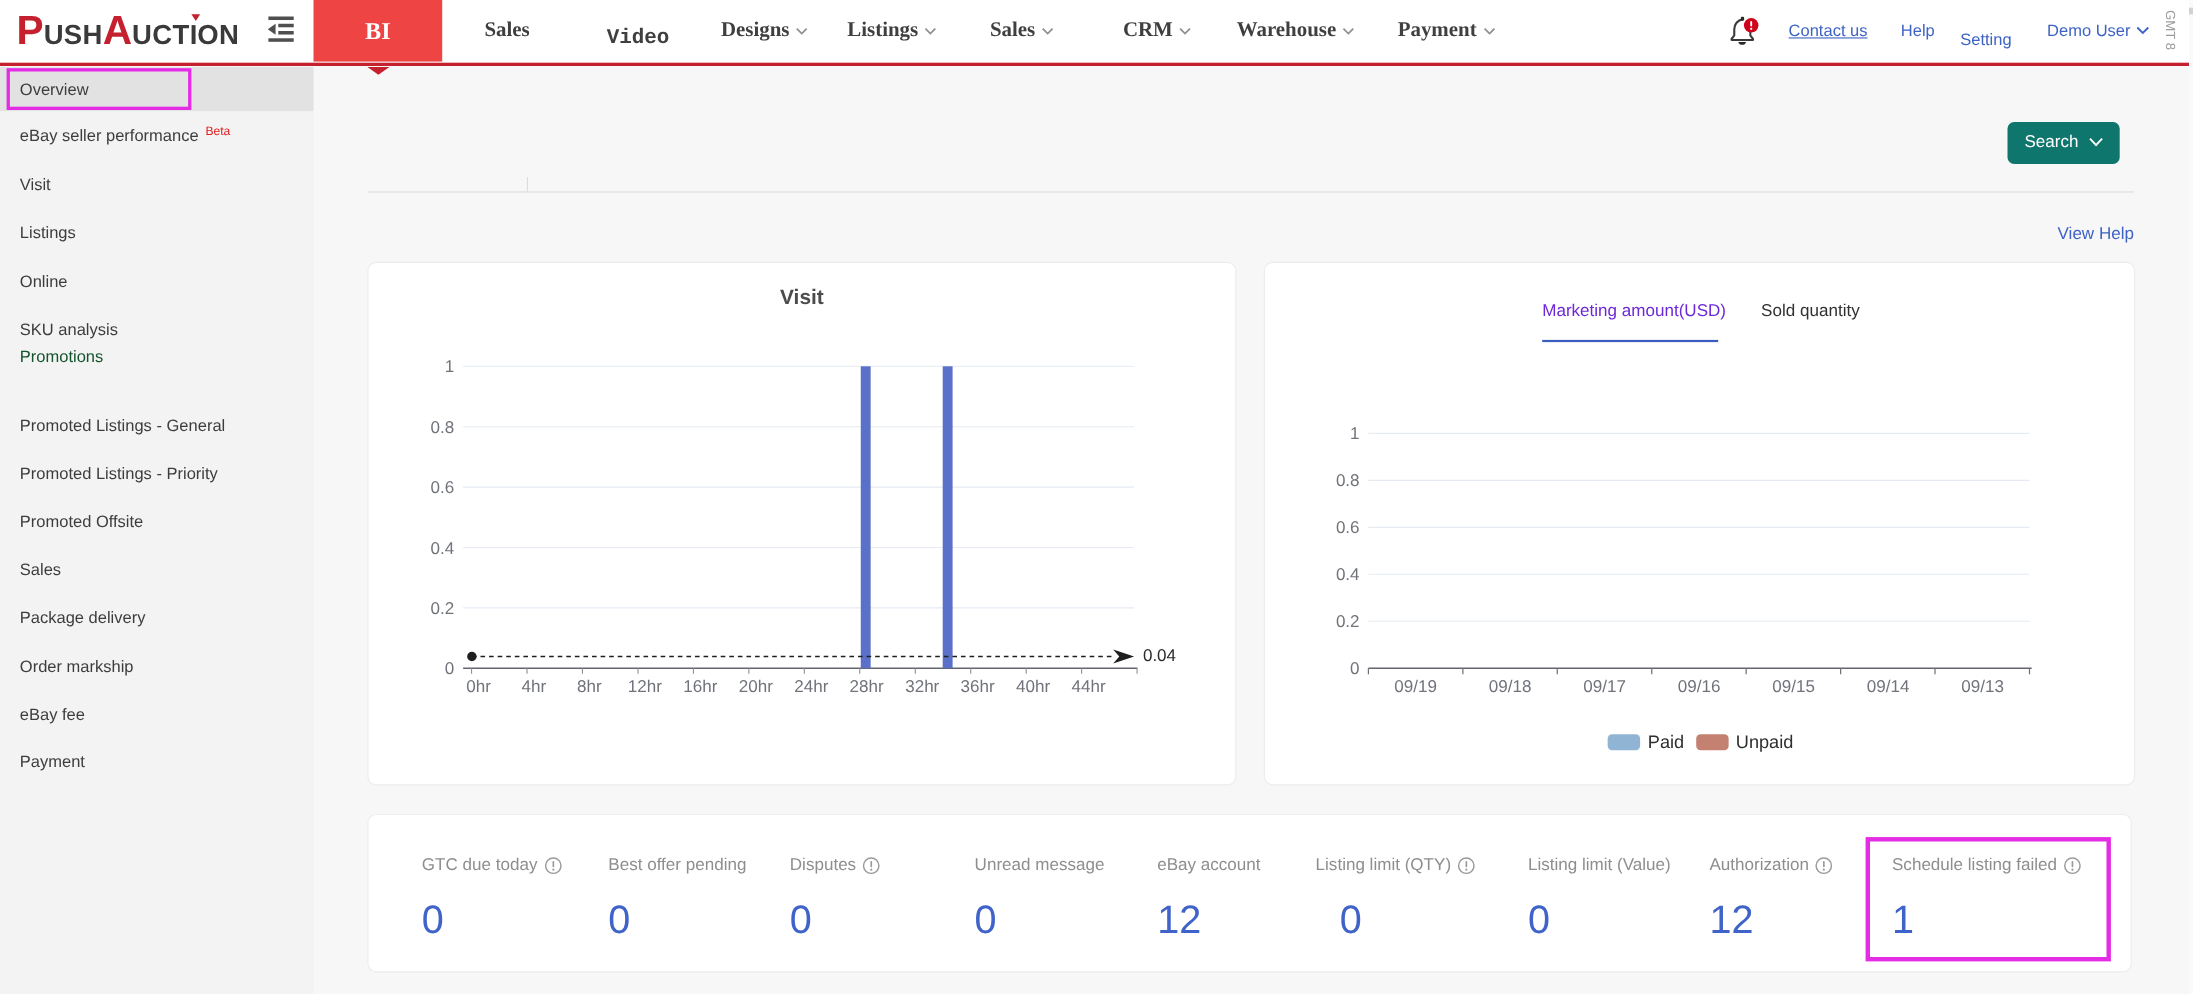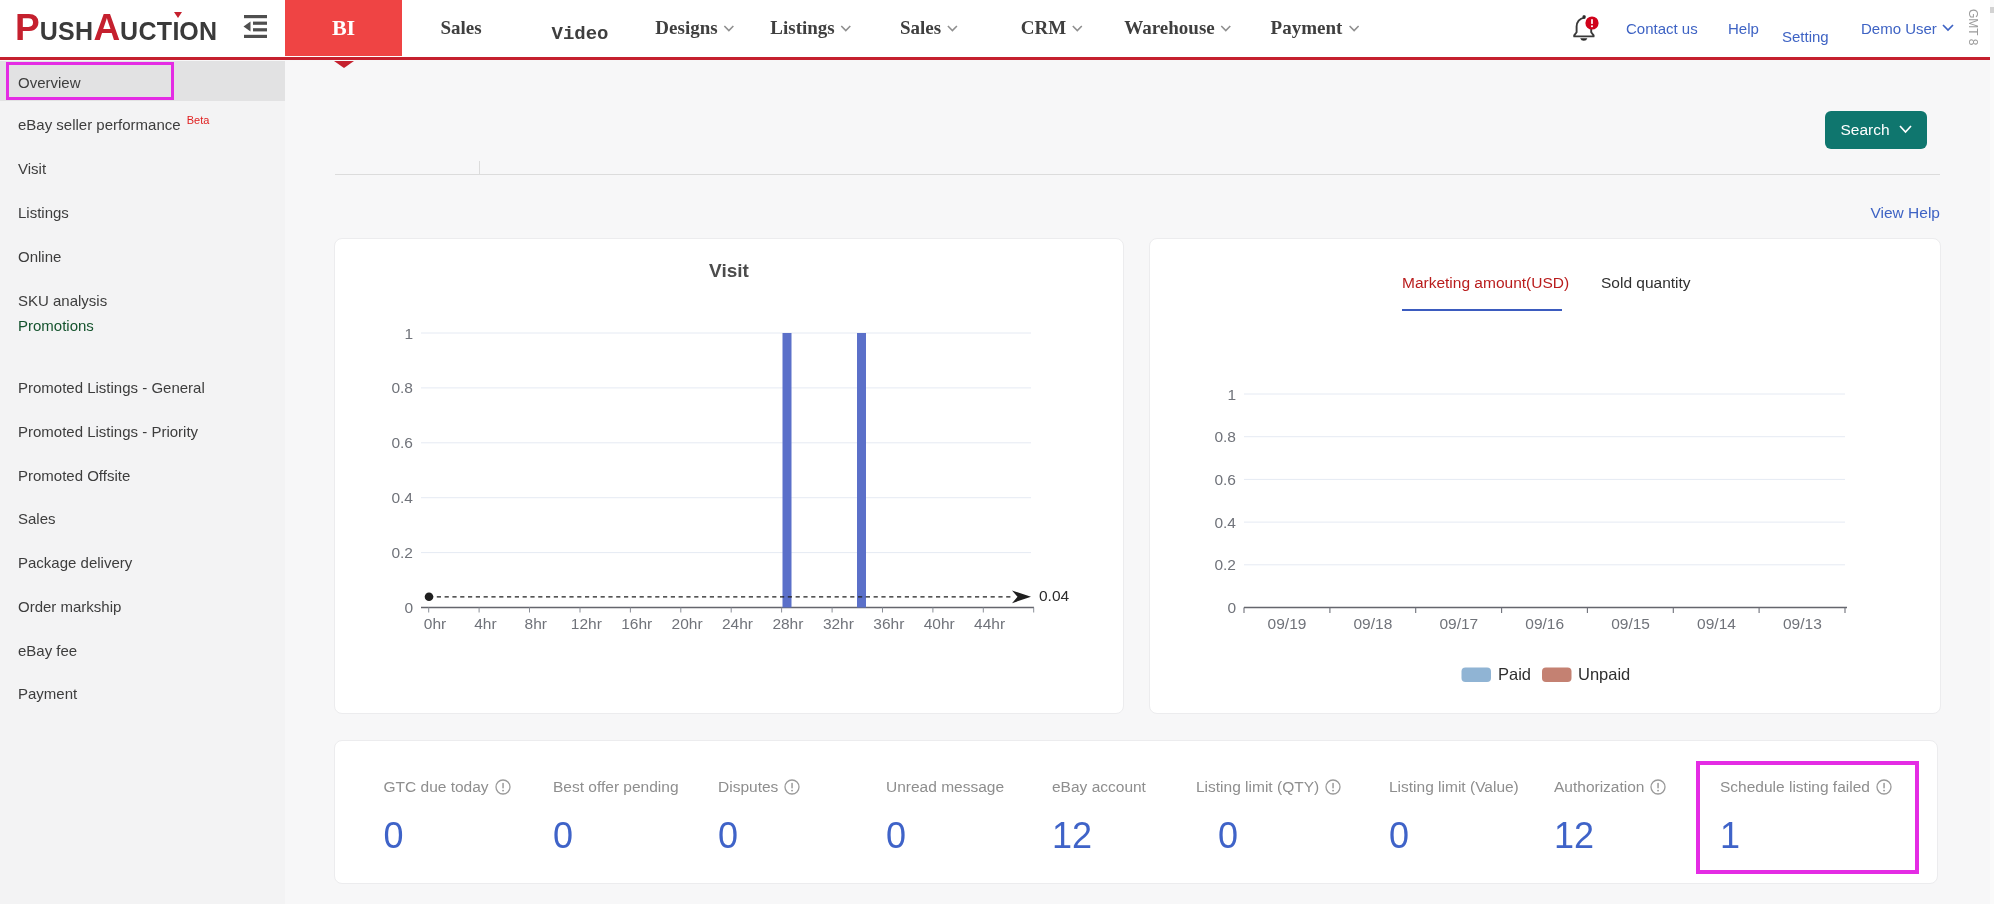--- a/index.html
+++ b/index.html
@@ -43,21 +43,21 @@
 <svg class="abs" style="left:1571px;top:13px;" width="30" height="30" viewBox="0 0 30 30">
 <path d="M 13.2 4.6 C 8.6 5.3 5.6 9.2 5.6 13.6 L 5.6 19.2 L 3.2 22.4 L 3.2 23.4 L 22.6 23.4 L 22.6 22.4 L 20.2 19.2 L 20.2 13.4" fill="none" stroke="#3a3a3a" stroke-width="1.9" stroke-linejoin="round" stroke-linecap="round"></path>
 <path d="M 9.2 25.2 A 3.8 3.8 0 0 0 16.4 25.2 Z" fill="#2b2b2b"></path>
 <rect x="11.6" y="2.2" width="3" height="3.6" rx="1" fill="#2b2b2b"></rect>
 </svg>
 <svg class="abs" style="left:1585px;top:15.5px;" width="14" height="14" viewBox="0 0 14 14">
 <circle cx="7" cy="7" r="6.6" fill="#d0021b"></circle>
 <rect x="6.15" y="3" width="1.7" height="5" rx="0.85" fill="#fff"></rect>
 <circle cx="7" cy="10.2" r="1.05" fill="#fff"></circle>
 </svg>
-<div class="abs" style="left:1626px;top:0;height:56px;display:flex;align-items:center;font-size:15px;color:#3e63c4;">Contact us</div>
+<div class="abs" style="left:1626px;top:0;height:56px;display:flex;align-items:center;font-size:15px;color:#3e63c4;text-decoration:underline;">Contact us</div>
 <div class="abs" style="left:1728px;top:0;height:56px;display:flex;align-items:center;font-size:15px;color:#3e63c4;">Help</div>
 <div class="abs" style="left:1782px;top:0;height:73px;display:flex;align-items:center;font-size:15px;color:#3e63c4;">Setting</div>
 <div class="abs" style="left:1861px;top:0;height:56px;display:flex;align-items:center;font-size:15px;color:#3e63c4;">Demo User<svg width="12" height="8" viewBox="0 0 12 8" style="margin-left:5px;">
       <polyline points="1,1 6,6 11,1" fill="none" stroke="#3e63c4" stroke-width="1.7"></polyline>
     </svg></div>
 <div class="abs" style="left:1966px;top:9px;writing-mode:vertical-rl;font-size:12px;color:#9c9c9c;">GMT 8</div>
 <div class="abs" style="left:1990px;top:0;width:4px;height:904px;background:#fafafa;"></div>
 <div class="abs" style="left:1990px;top:7px;width:4px;height:6px;background:#d2d2d2;"></div>
 <div class="abs" style="left:0;top:60.7px;width:285px;height:843.3px;background:#f3f3f4;"></div>
 <div class="abs" style="left:0;top:61px;width:285px;height:40px;background:#e2e2e3;"></div>
@@ -124,21 +124,21 @@
     <text x="605.2" y="391" text-anchor="middle" font-size="15.5" fill="#70737a">40hr</text>
     <text x="655.6" y="391" text-anchor="middle" font-size="15.5" fill="#70737a">44hr</text>
     <rect x="448.5" y="95" width="9" height="274.5" fill="#5b70c9"></rect>
     <rect x="523" y="95" width="9" height="274.5" fill="#5b70c9"></rect>
     <line x1="95" y1="358.8" x2="678" y2="358.8" stroke="#1f1f1f" stroke-width="1.3" stroke-dasharray="4.2,3.6"></line>
     <circle cx="95" cy="358.8" r="4.3" fill="#1f1f1f"></circle>
     <path d="M 678 352.4 L 697 358.8 L 678 365.2 L 683.5 358.8 Z" fill="#1f1f1f"></path>
     <text x="705" y="362.5" font-size="15.5" fill="#2b2b2b">0.04</text>
   </svg>
 <div class="abs" style="left:1149px;top:238px;width:792px;height:476px;background:#fff;border:1px solid #ececee;border-radius:8px;"></div>
-<div class="abs" style="left:1402px;top:274px;font-size:15.5px;color:#b91c1c;">Marketing amount(USD)</div>
+<div class="abs" style="left:1402px;top:274px;font-size:15.5px;color:#6d28d9;">Marketing amount(USD)</div>
 <div class="abs" style="left:1402px;top:308.5px;width:160px;height:2.5px;background:#3b5bbf;"></div>
 <div class="abs" style="left:1601px;top:274px;font-size:15.5px;color:#303030;">Sold quantity</div>
 <svg class="abs" style="left:1148px;top:238px;" width="790" height="476" viewBox="0 0 790 476">
     <line x1="96" y1="156.0" x2="697" y2="156.0" stroke="#e5eaf3" stroke-width="1"></line>
     <line x1="96" y1="198.7" x2="697" y2="198.7" stroke="#e5eaf3" stroke-width="1"></line>
     <line x1="96" y1="241.4" x2="697" y2="241.4" stroke="#e5eaf3" stroke-width="1"></line>
     <line x1="96" y1="284.1" x2="697" y2="284.1" stroke="#e5eaf3" stroke-width="1"></line>
     <line x1="96" y1="326.8" x2="697" y2="326.8" stroke="#e5eaf3" stroke-width="1"></line>
     <line x1="96" y1="369.5" x2="699" y2="369.5" stroke="#65666d" stroke-width="1.4"></line>
     <line x1="96.0" y1="369.5" x2="96.0" y2="375.0" stroke="#6e7079" stroke-width="1.1"></line>

